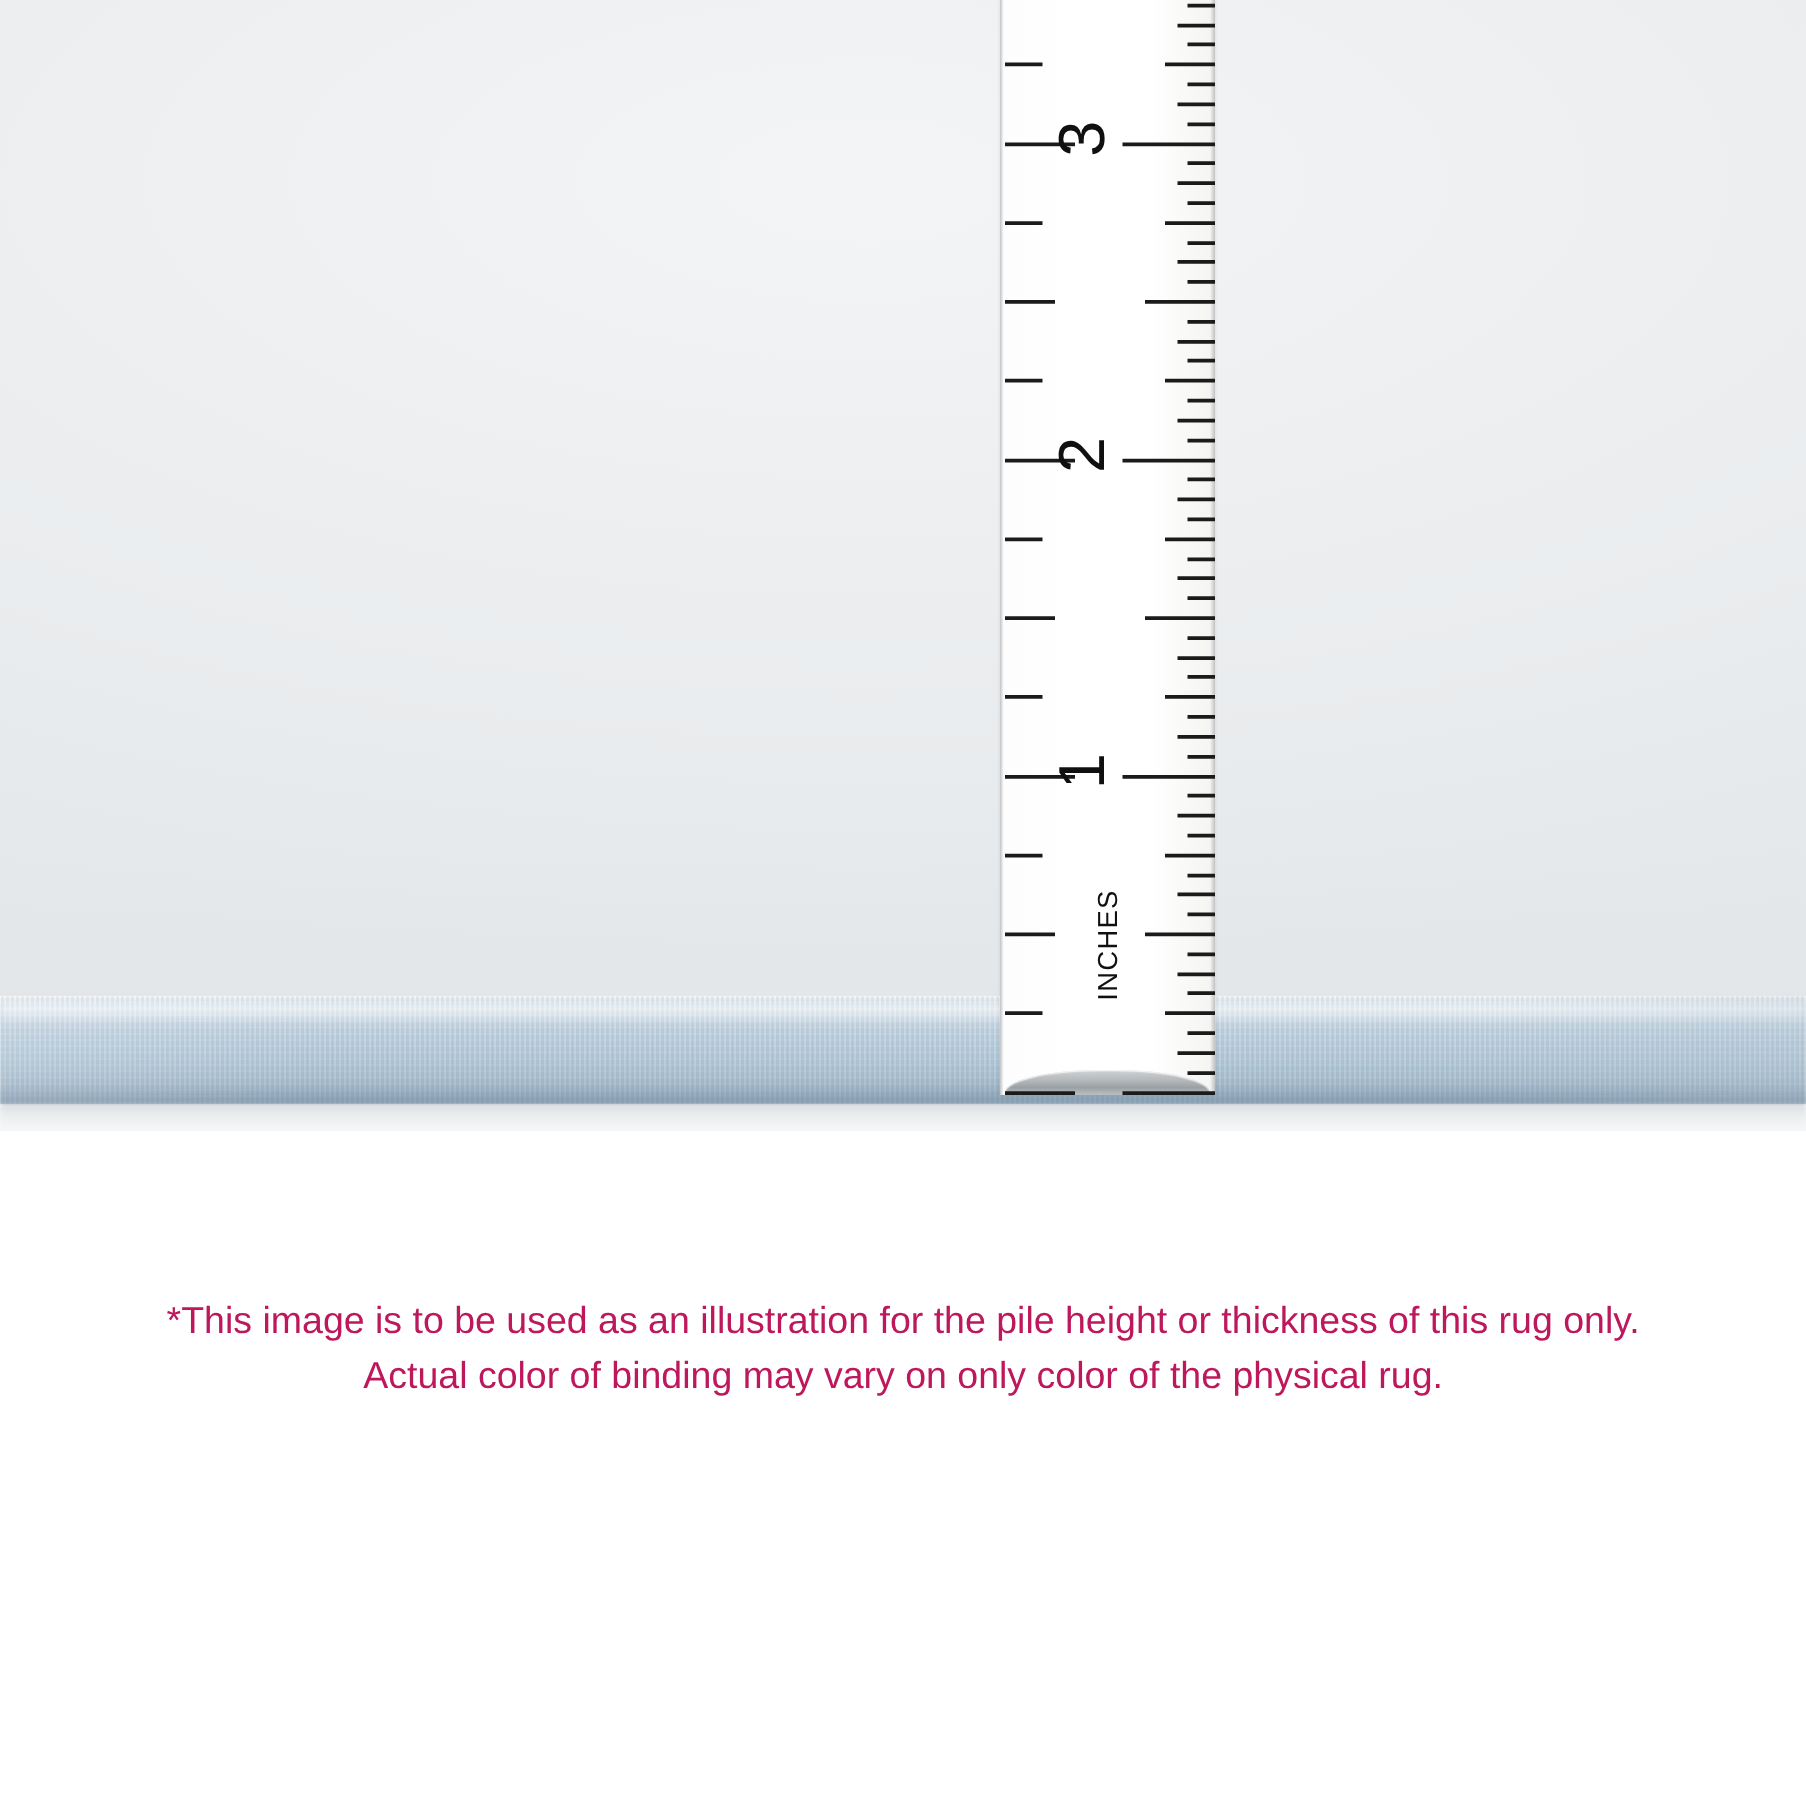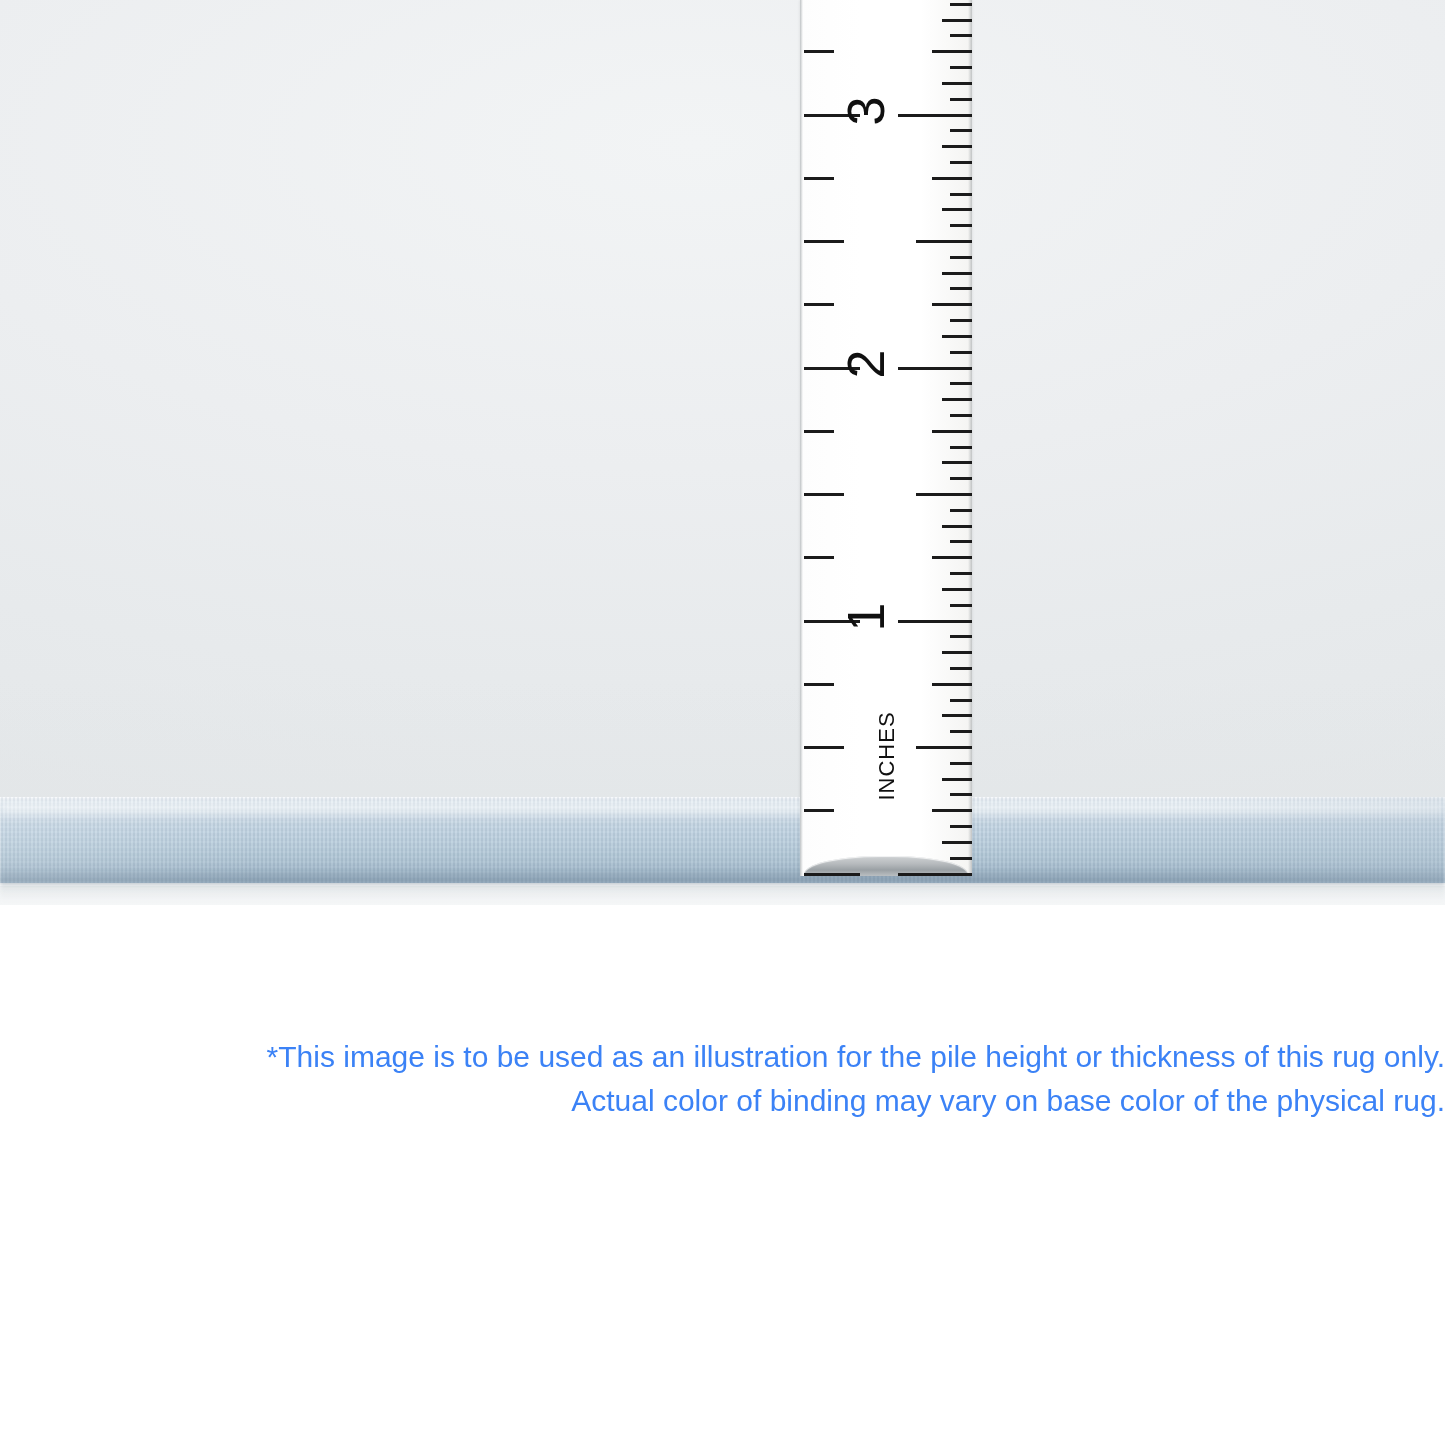--- a/index.html
+++ b/index.html
@@ -204,22 +204,22 @@
     transform-origin: 50% 50%;
     white-space: nowrap;
   }
 
   
   .caption {
     position: absolute;
     left: 0;
     top: 1035px;
     width: 1445px;
-    text-align: right;
-    color: #3b82f6;
+    text-align: center;
+    color: #be185d;
     font-size: 30px;
     line-height: 44px;
     font-family: "Liberation Sans", sans-serif;
   }
   .caption div { white-space: nowrap; }
 </style>
 </head>
 <body>
 
 <div class="stage">
@@ -313,16 +313,16 @@
         <div class="tick six" style="top: 2.8125px;"></div>
         <div class="ruler-num" style="top: 591px;">1</div>
         <div class="ruler-num" style="top: 338px;">2</div>
         <div class="ruler-num" style="top: 85px;">3</div>
         <div class="ruler-unit" style="top: 743.1px;">INCHES</div>
       </div>
   </div>
 
   <div class="caption">
     <div>*This image is to be used as an illustration for the pile height or thickness of this rug only.</div>
-    <div>Actual color of binding may vary on base color of the physical rug.</div>
+    <div>Actual color of binding may vary on only color of the physical rug.</div>
   </div>
 
 </div>
 
 </body></html>

